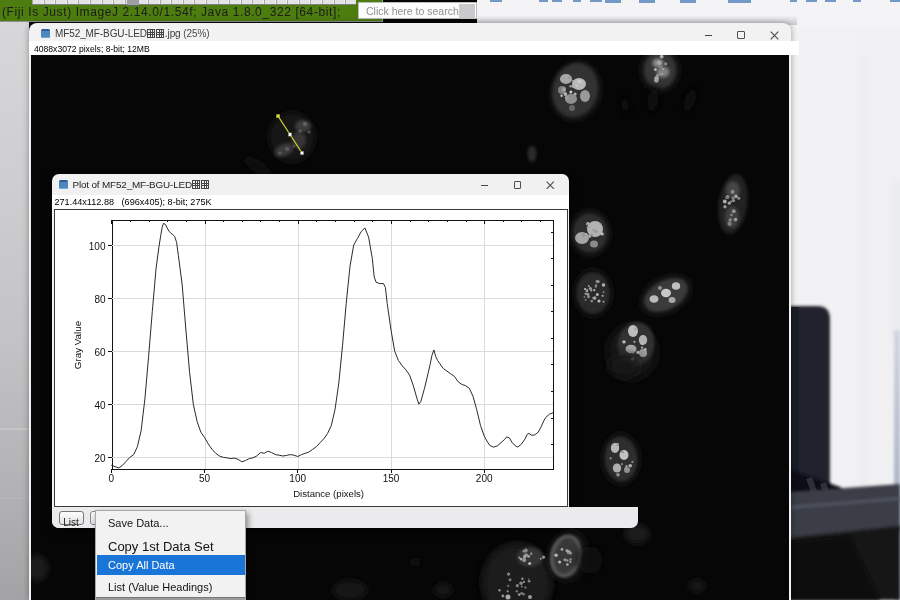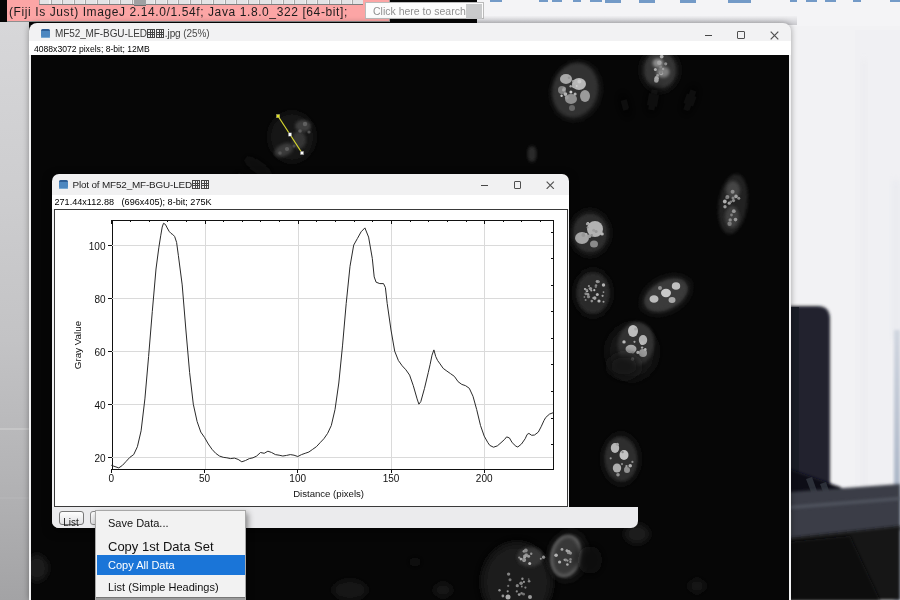--- a/index.html
+++ b/index.html
@@ -64,21 +64,21 @@
 <div class="abs" style="left:806px;top:0;width:11px;height:2.2px;background:#6590c2;opacity:0.9;"></div>
 <div class="abs" style="left:825px;top:0;width:11px;height:2.2px;background:#6590c2;opacity:0.9;"></div>
 <div class="abs" style="left:853px;top:0;width:8px;height:2.2px;background:#6590c2;opacity:0.9;"></div>
 <div class="abs" style="left:890px;top:0;width:10px;height:2.2px;background:#6590c2;opacity:0.9;"></div>
 
 <div class="abs" style="left:0;top:22px;width:29px;height:578px;
   background:linear-gradient(180deg,#d7d7d9 0%,#cdcdcf 30%,#c3c3c5 55%,#b4b4b6 78%,#a3a3a5 100%);"></div>
 <div class="abs" style="left:0;top:428px;width:29px;height:2px;background:#c9c9cb;opacity:.8;"></div>
 <div class="abs" style="left:0;top:497px;width:29px;height:2px;background:#b5b5b7;opacity:.8;"></div>
 
-<div class="abs" style="left:7px;top:0;width:383px;height:22px;background:#fca5a5;
+<div class="abs" style="left:0;top:0;width:383px;height:22px;background:#4d7c0f;
      border-right:1px solid #9a9a9a;border-bottom:1px solid #8f8f8f;box-sizing:border-box;">
   <div class="abs" style="left:32px;top:0;width:324px;height:3.5px;border-bottom:1px solid #7f7f7f;
        background:repeating-linear-gradient(90deg,#a8a8a8 0 1px,#e4e4e6 1px 10.5px,#f1f1f2 10.5px 11.6px);"></div>
   <div class="abs" style="left:127px;top:0;width:12px;height:4.5px;background:#9fa0a2;border-bottom:1px solid #6a6a6a;"></div>
   <div class="abs" style="left:2px;top:4.5px;font-size:12px;letter-spacing:0.6px;color:#1c1c1c;white-space:nowrap;">(Fiji Is Just) ImageJ 2.14.0/1.54f; Java 1.8.0_322 [64-bit];</div>
   <div class="abs" style="left:358px;top:2px;width:119px;height:17px;background:#fcfcfc;border:1px solid #bbbbbb;box-sizing:border-box;">
     <div class="abs" style="left:7px;top:2px;font-size:10.5px;color:#909090;">Click here to search</div>
     <div class="abs" style="right:1px;top:1px;width:16px;height:14.5px;background:#c9cacb;"></div>
   </div>
 </div>
@@ -87,21 +87,21 @@
      border-radius:8px 8px 0 0;box-shadow:0 0 6px rgba(0,0,0,0.35);">
   <div class="abs" style="left:11.5px;top:5.5px;width:9.5px;height:9.5px;border-radius:1.5px;
        background:linear-gradient(180deg,#2d5e96 0 27%,#4c87c0 27% 100%);
        box-shadow:inset 0 -1px 0 #79aad4;"></div>
   <div class="abs" style="left:26px;top:4.5px;font-size:10px;letter-spacing:-0.1px;color:#3a3a3a;white-space:nowrap;">MF52_MF-BGU-LED<span class="cjk"></span><span class="cjk"></span>.jpg <span style="color:#4a4a4a">(25%)</span></div>
   <div class="ctl" style="left:676px;top:11.5px;width:7px;height:1.4px;background:#474747;"></div>
   <div class="ctl" style="left:708px;top:8px;width:7.5px;height:7.5px;border:1.3px solid #505050;border-radius:1px;box-sizing:border-box;"></div>
   <svg class="ctl" style="left:741px;top:7.5px;" width="9" height="9" viewBox="0 0 9 9">
       <path d="M0.7,0.7 L8.3,8.3 M8.3,0.7 L0.7,8.3" stroke="#505050" stroke-width="1.2"></path>
     </svg>
-  <div class="abs" style="left:0;top:18px;width:762px;height:14px;background:#ffffff;">
+  <div class="abs" style="left:0;top:18px;width:762px;height:14px;background:#ffffff;padding-left:8px;">
     <div class="abs" style="left:5px;top:2.5px;font-size:8.6px;color:#000;">4088x3072 pixels; 8-bit; 12MB</div>
   </div>
   <div class="abs" style="left:2px;top:32px;width:758px;height:545px;background:#060606;"></div>
 </div>
 
 <svg class="abs" style="left:31px;top:55px;" width="758" height="545" viewBox="31 55 758 545">
   <defs>
     <filter id="b1" x="-150%" y="-150%" width="400%" height="400%">
         <feGaussianBlur stdDeviation="0.7"></feGaussianBlur>
       </filter>
@@ -479,15 +479,15 @@
   </div>
 </div>
 
 <div class="abs" style="left:95px;top:510px;width:150.5px;height:95px;background:#f2f2f2;
      border:1px solid #a8a8a8;box-sizing:border-box;box-shadow:2px 3px 6px rgba(0,0,0,0.45);">
   <div class="abs" style="left:12px;top:6px;font-size:11px;color:#111;">Save Data...</div>
   <div class="abs" style="left:12px;top:28px;font-size:13px;color:#111;">Copy 1st Data Set</div>
   <div class="abs" style="left:0.5px;top:44px;width:148.5px;height:19.5px;background:#1a75d8;">
     <div class="abs" style="left:11.5px;top:3.5px;font-size:11px;color:#fff;">Copy All Data</div>
   </div>
-  <div class="abs" style="left:12px;top:69.5px;font-size:11px;color:#111;">List (Simple Headings)</div>
+  <div class="abs" style="left:12px;top:69.5px;font-size:11px;color:#111;">List (Value Headings)</div>
   <div class="abs" style="left:0;top:85.5px;width:148.5px;height:9px;background:#9b9b9b;border-top:1px solid #777;"></div>
 </div>
 
 </body></html>

